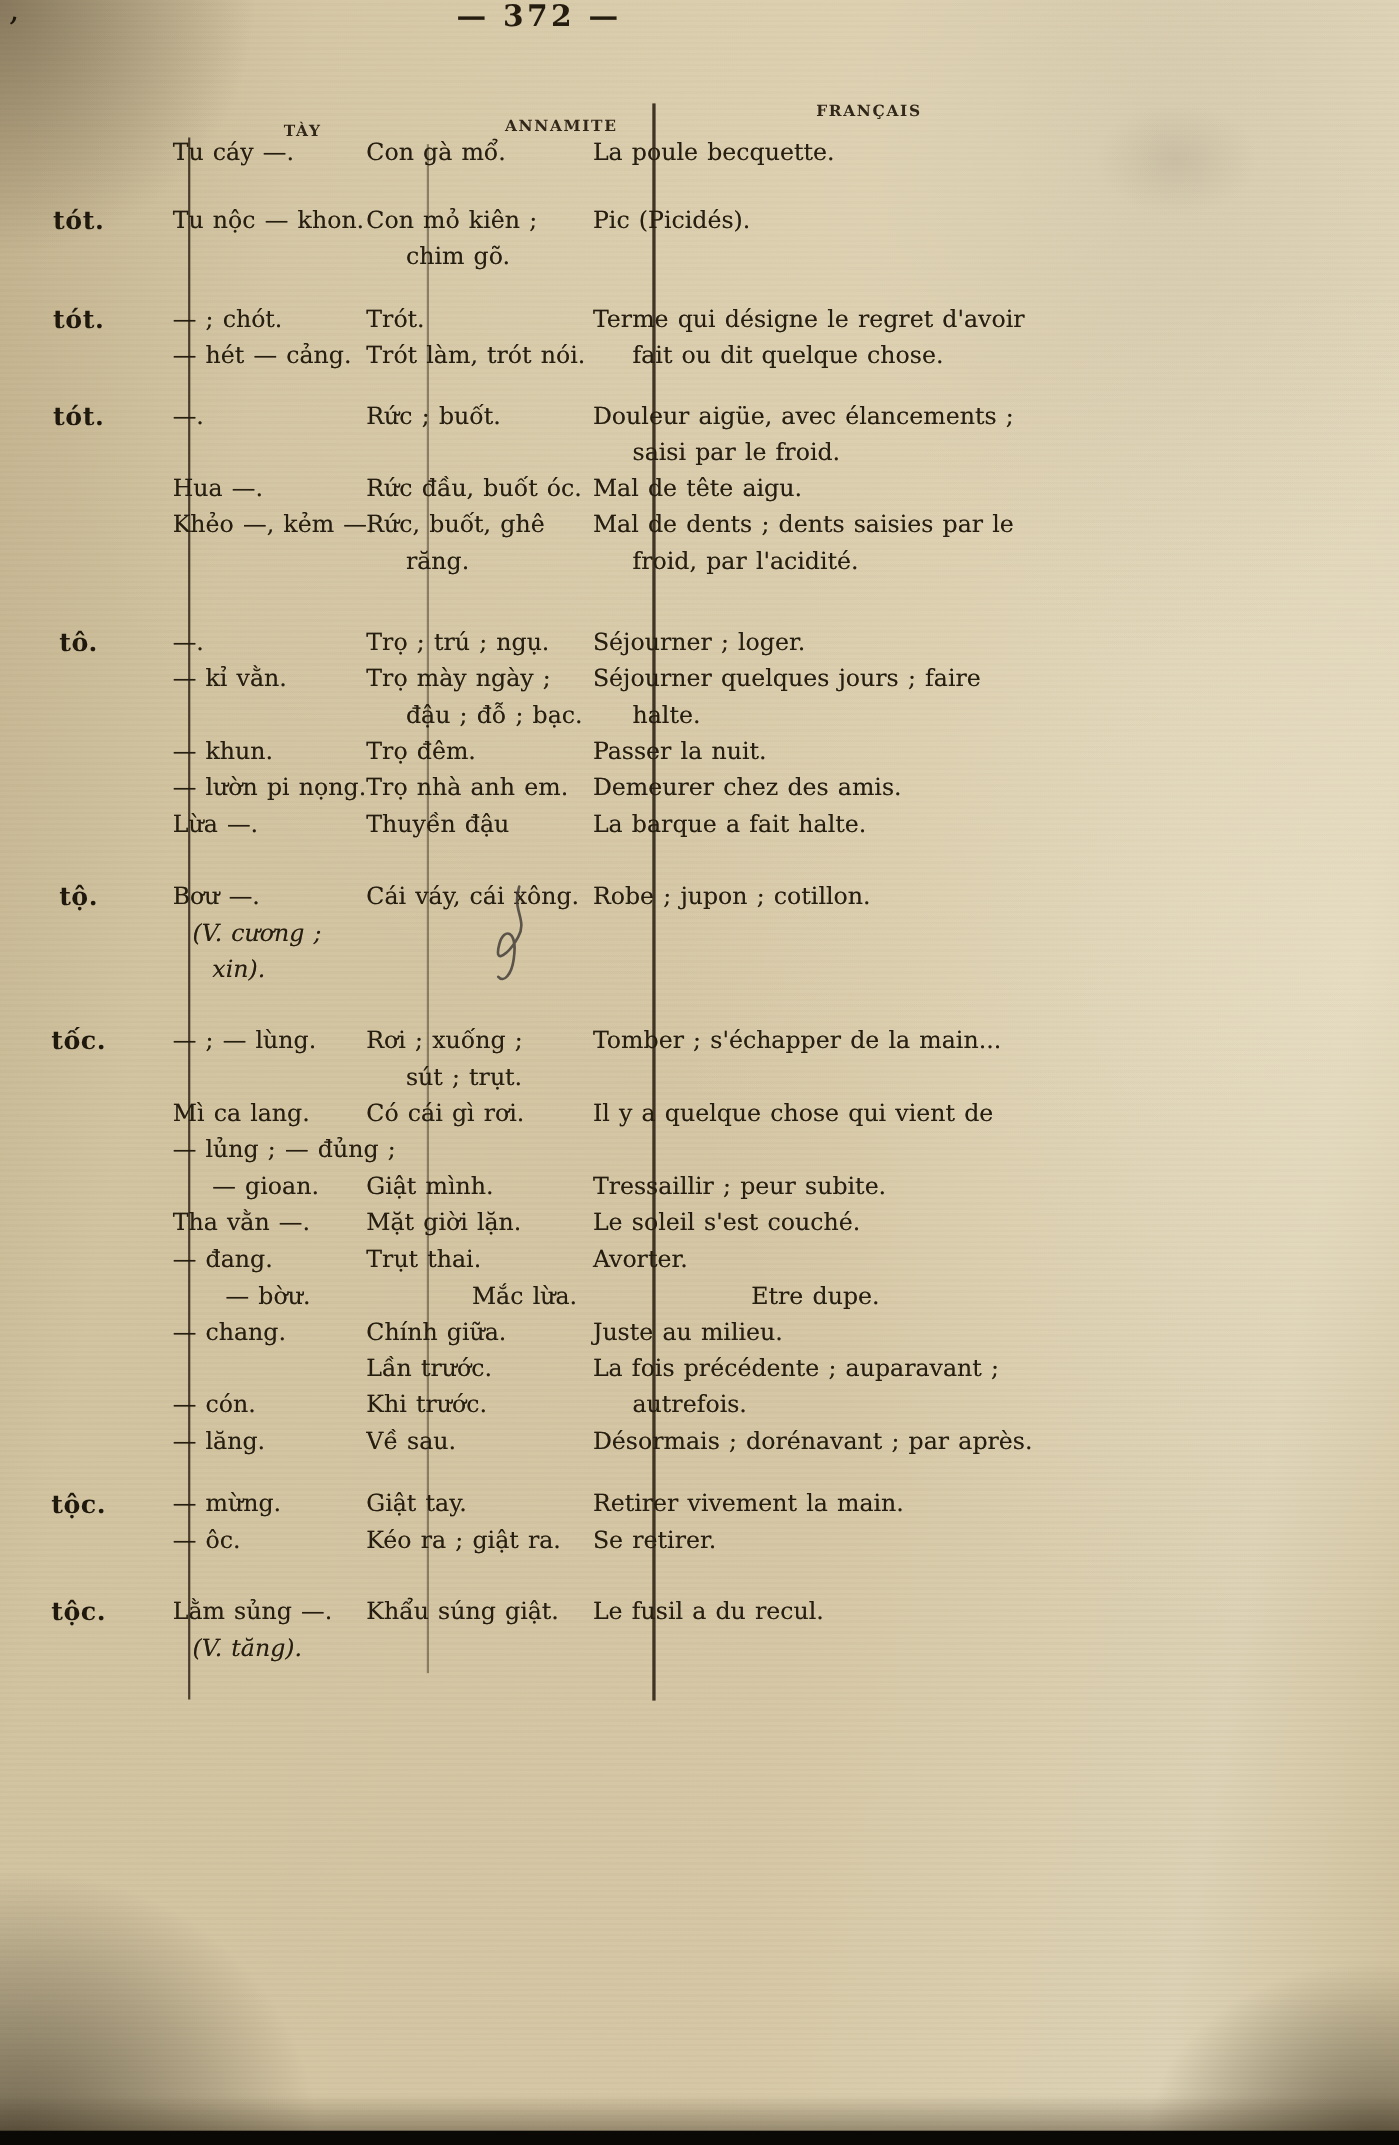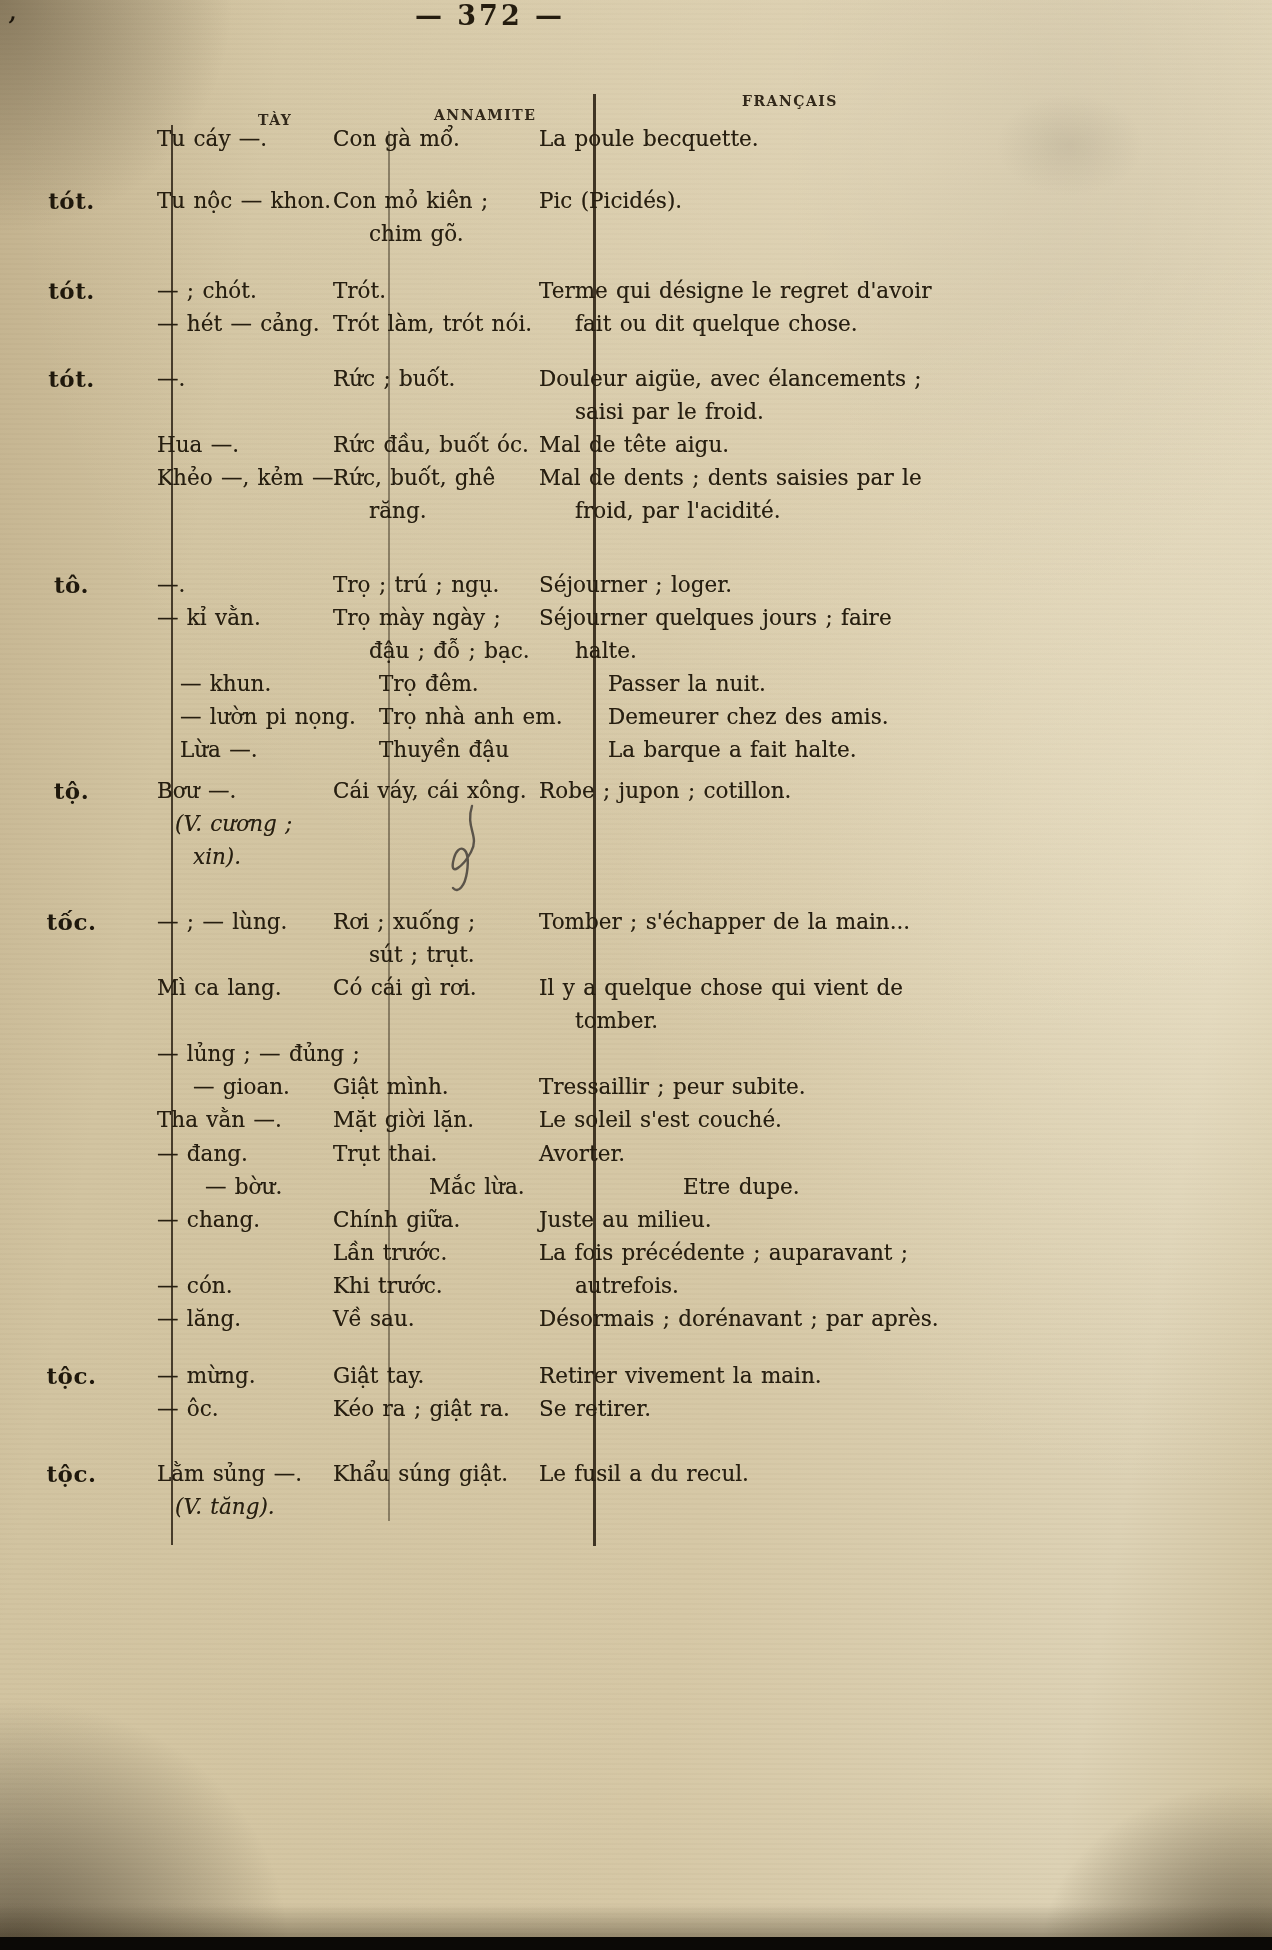--- a/index.html
+++ b/index.html
@@ -22,21 +22,21 @@
   .page-number {
     position: absolute; left: 0; top: 40; width: 980px;
     text-align: center; font-size: 27px; font-weight: bold; letter-spacing: 3px;
     color: #241c0f;
   }
   .col-header {
     position: absolute; font-size: 14px; letter-spacing: 1.5px;
     color: #32281a; font-weight: 600;
   }
   .h-tay { left: 258px; top: 112px; }
-  .h-ann { left: 434px; top: 107px; }
+  .h-ann { left: 459px; top: 107px; }
   .h-fr  { left: 742px; top: 93px;  }
   .rule-v { position: absolute; background: #2f2516; }
   .rule-1 { left: 171px; top: 125px; height: 1420px; width: 2px;  opacity: .85; }
   .rule-2 { left: 388px; top: 131px; height: 1390px; width: 2px;  opacity: .45; }
   .rule-3 { left: 593px; top: 94px;  height: 1452px; width: 2.5px; opacity: .9; }
   #entries {
     position: absolute; left: 0; top: 122px; width: 1014px;
   }
   .entry { display: flex; align-items: flex-start; }
   .hw {
@@ -181,21 +181,21 @@
         <div class="line">Trọ ; trú ; ngụ.</div>
         <div class="line">Trọ mày ngày ;</div>
         <div class="line cont">đậu ; đỗ ; bạc.</div>
       </div>
       <div class="cell c-fr">
         <div class="line">Séjourner ; loger.</div>
         <div class="line">Séjourner quelques jours ; faire</div>
         <div class="line cont">halte.</div>
       </div>
     </div>
-    <div class="entry" style="margin-bottom: 8px; justify-content: space-between;">
+    <div class="entry" style="margin-bottom: 33px;">
       <div class="hw"></div>
       <div class="cell c-tay">
         <div class="line">— khun.</div>
         <div class="line">— lườn pi nọng.</div>
         <div class="line">Lừa —.</div>
       </div>
       <div class="cell c-ann">
         <div class="line">Trọ đêm.</div>
         <div class="line">Trọ nhà anh em.</div>
         <div class="line">Thuyền đậu</div>
@@ -236,21 +236,20 @@
     <div class="entry" style="margin-bottom: 0px;">
       <div class="hw"></div>
       <div class="cell c-tay">
         <div class="line">Mì ca lang.</div>
       </div>
       <div class="cell c-ann">
         <div class="line">Có cái gì rơi.</div>
       </div>
       <div class="cell c-fr">
         <div class="line">Il y a quelque chose qui vient de</div>
-        <div class="line cont">tomber.</div>
       </div>
     </div>
     <div class="entry" style="margin-bottom: 0px; align-items: flex-end;">
       <div class="hw"></div>
       <div class="cell c-tay">
         <div class="line">— lủng ; — đủng ;</div>
         <div class="line cont">— gioan.</div>
       </div>
       <div class="cell c-ann">
         <div class="line">Giật mình.</div>

